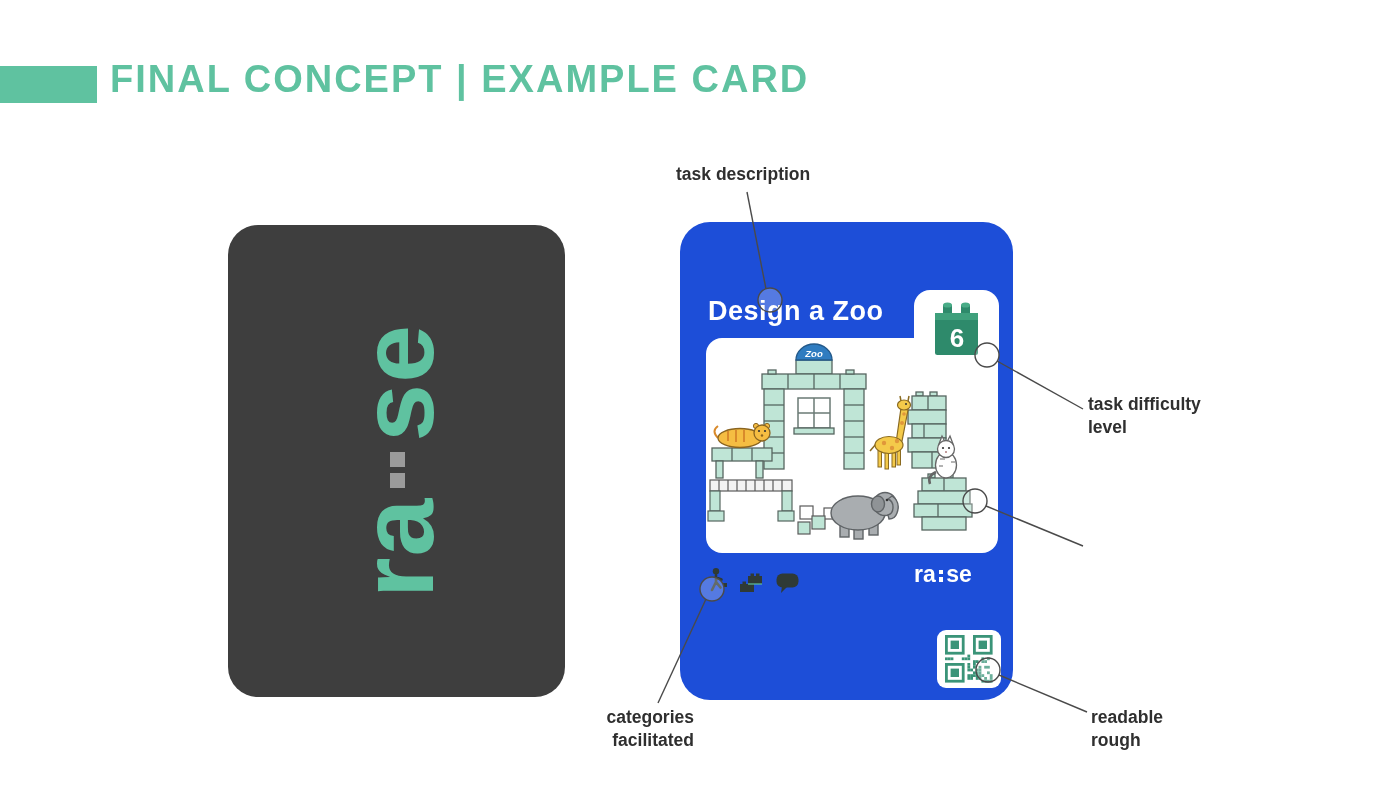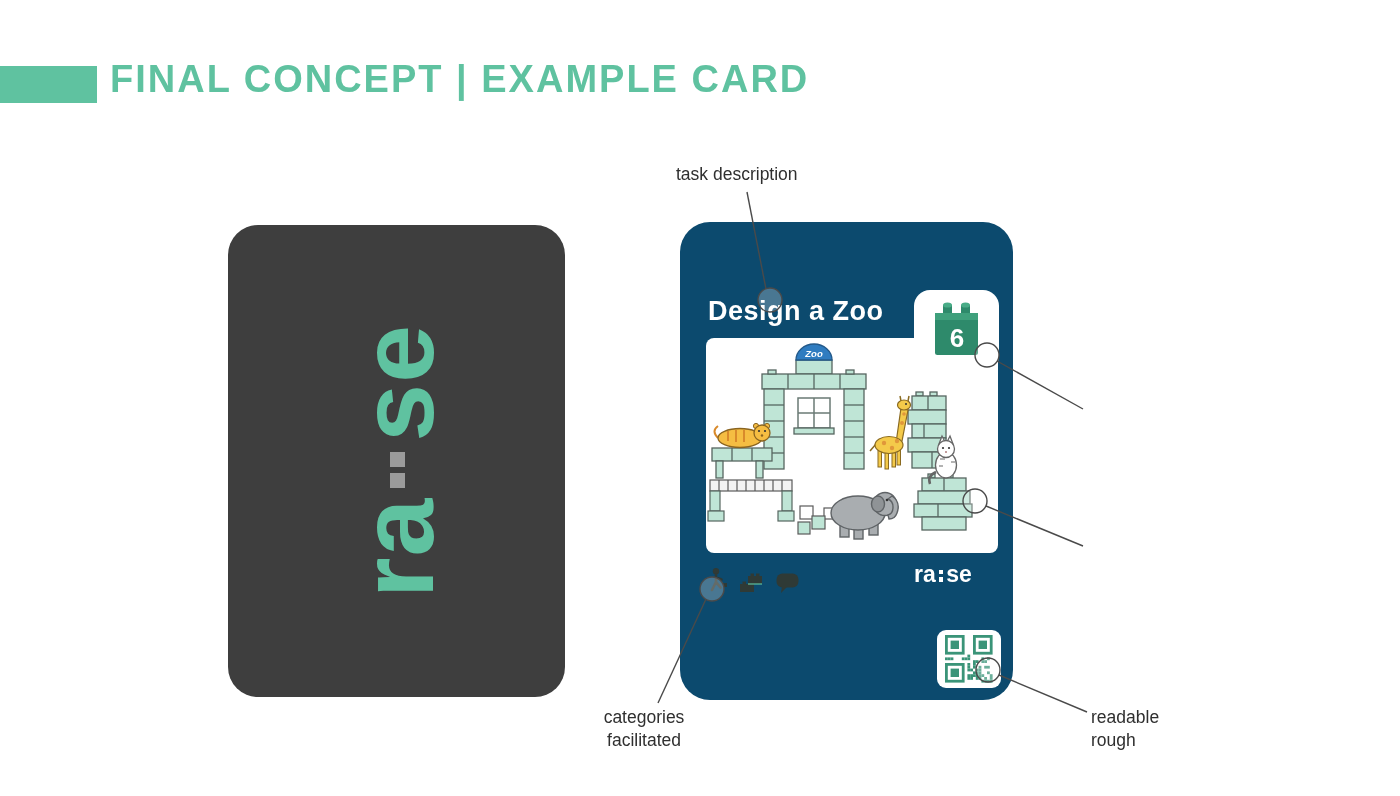--- a/index.html
+++ b/index.html
@@ -16,40 +16,40 @@
   .back-card { position:absolute; left:228px; top:225px; width:337px; height:472px;
     background:#3e3e3e; border-radius:30px; }
   .back-logo { position:absolute; left:50%; top:50%; transform:translate(-50%,-50%) rotate(-90deg);
     display:flex; align-items:center; gap:10px; font-size:104px; font-weight:700; color:#5fc2a0;
     letter-spacing:1px; line-height:1; }
   .back-logo .dots-row { display:inline-flex; flex-direction:row; gap:6px; }
   .back-logo .dots-row i { display:block; width:15px; height:15px; background:#9b9b9b; }
 
   
   .front-card { position:absolute; left:680px; top:222px; width:333px; height:478px;
-    background:#0c4a6e; border-radius:30px; }
+    background:#1d4ed8; border-radius:30px; }
   .task-title { position:absolute; left:28px; top:74px; color:#ffffff; font-size:27px;
     font-weight:700; letter-spacing:0.5px; }
   .illus-panel { position:absolute; left:26px; top:116px; width:292px; height:215px;
-    background:#ffffff; border-radius:8px; }
+    background:#ffffff; border-radius:16px; }
   .badge { position:absolute; left:234px; top:68px; width:85px; height:82px;
     background:#ffffff; border-radius:16px; }
   .icon-row { position:absolute; left:28px; top:342px; display:flex; align-items:flex-end; gap:11px; height:30px; }
   .front-logo { position:absolute; left:234px; top:341px; display:flex; align-items:center; gap:3px;
     color:#ffffff; font-size:23px; font-weight:700; line-height:1; }
   .front-logo .dots-col { display:inline-flex; flex-direction:column; gap:3px; transform:translateY(1px); }
   .front-logo .dots-col i { display:block; width:4.5px; height:4.5px; background:#ffffff; }
   .qr-box { position:absolute; left:257px; top:408px; width:64px; height:58px;
     background:#ffffff; border-radius:9px; display:flex; align-items:center; justify-content:center; }
 
   
   .overlay { position:absolute; left:0; top:0; width:1400px; height:796px; pointer-events:none; z-index:5; }
-  .ann { position:absolute; color:#2f2f2f; font-size:17.5px; font-weight:400; line-height:23px;
+  .ann { position:absolute; color:#2f2f2f; font-size:17.5px; font-weight:700; line-height:23px;
     white-space:pre-line; z-index:6; }
-  .ann.center { text-align:center; }
+  .ann.center { text-align:right; }
 </style>
 </head>
 <body>
 
 <div class="stage">
 
   <div class="accent-bar"></div>
   <h1 class="page-title">FINAL CONCEPT | EXAMPLE CARD</h1>
 
   <div class="back-card">
@@ -319,18 +319,20 @@
       <line x1="999" y1="675" x2="1087" y2="712"></line>
       <circle cx="770" cy="300" r="12" fill="rgba(255,255,255,0.25)"></circle>
       <circle cx="987" cy="355" r="12" fill="rgba(255,255,255,0.25)"></circle>
       <circle cx="975" cy="501" r="12" fill="rgba(255,255,255,0.25)"></circle>
       <circle cx="712" cy="589" r="12" fill="rgba(255,255,255,0.25)"></circle>
       <circle cx="988" cy="670" r="12" fill="rgba(255,255,255,0.25)"></circle>
     </g>
   </svg>
 
   <div class="ann" style="left:676px; top:163px;">task description</div>
+  <div class="ann" style="left:1088px; top:393px;">task difficulty
+level</div>
   <div class="ann center" style="left:594px; top:706px; width:100px;">categories
 facilitated</div>
   <div class="ann" style="left:1091px; top:706px;">readable
 rough</div>
 
 </div>
 
 </body></html>

